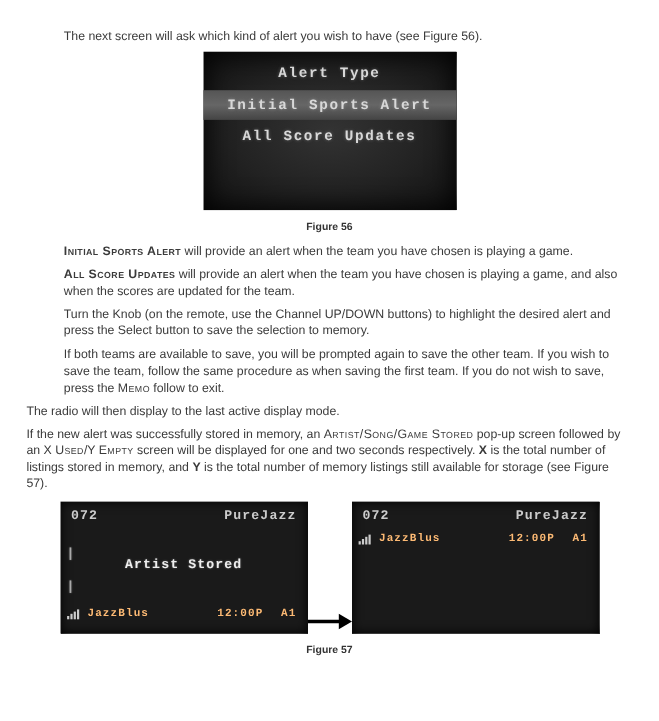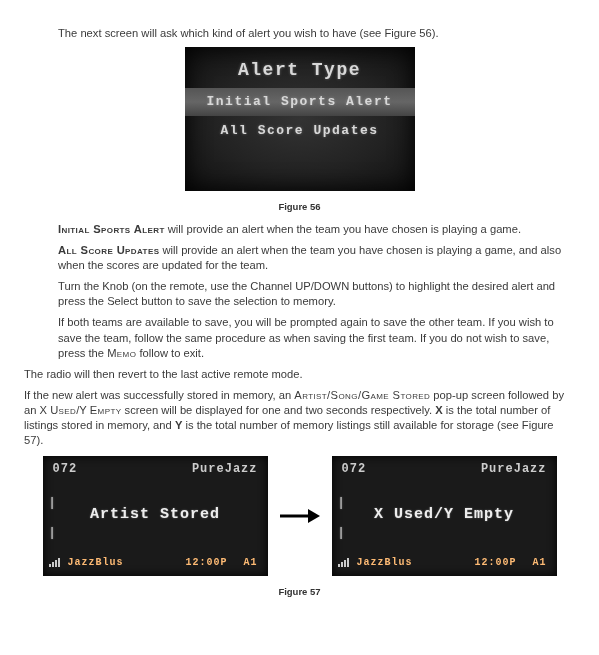--- a/index.html
+++ b/index.html
@@ -39,32 +39,31 @@
   .fig56 .line {
     font-family: "Courier New", monospace;
     font-weight: bold;
     letter-spacing: 1.5px;
     color: #d8d8d8;
     text-align: center;
     padding: 5px 0;
     font-size: 13px;
     text-shadow: 0 0 3px rgba(200,200,200,0.4);
   }
-  .fig56 .title { font-size: 18px; }
+  .fig56 .title { font-size: 13px; }
   .fig56 .sel {
     background: linear-gradient(to bottom, #555 0%, #666 50%, #444 100%);
     margin: 1px 0;
   }
 
   
   .fig57-wrap {
     display: flex;
     justify-content: center;
-    align-items: center;
-    gap: 12px;
+    align-items: flex-end;
     margin: 8px 0 3px 0;
   }
   .screen {
     width: 225px;
     height: 120px;
     background: #1a1a1a;
     color: #e6e6e6;
     font-family: "Courier New", monospace;
     font-weight: bold;
     letter-spacing: 1px;
@@ -73,21 +72,21 @@
   }
   .screen .top {
     display: flex;
     justify-content: space-between;
     padding: 5px 10px 3px 10px;
     font-size: 12px;
     color: #ccc;
   }
   .screen .mid {
     text-align: center;
-    font-size: 15px;
+    font-size: 12px;
     padding: 24px 0 28px 0;
     color: #eee;
     text-shadow: 0 0 2px rgba(230,230,230,0.4);
     position: relative;
   }
   .screen .mid::before,
   .screen .mid::after {
     content: "|";
     position: absolute;
     left: 6px;
@@ -146,21 +145,21 @@
 <div class="fig-label">Figure 56</div>
 
 <p class="para indent"><b class="smallcaps">Initial Sports Alert</b><span> will provide an alert when the team you have chosen is playing a game.</span></p>
 
 <p class="para indent"><b class="smallcaps">All Score Updates</b><span> will provide an alert when the team you have chosen is playing a game, and also when the scores are updated for the team.</span></p>
 
 <p class="para indent">Turn the Knob (on the remote, use the Channel UP/DOWN buttons) to highlight the desired alert and press the Select button to save the selection to memory.</p>
 
 <p class="para indent"><span>If both teams are available to save, you will be prompted again to save the other team. If you wish to save the team, follow the same procedure as when saving the first team. If you do not wish to save, press the </span><span class="smallcaps">Memo</span><span> follow to exit.</span></p>
 
-<p class="para">The radio will then revert to the last active remote mode.</p>
+<p class="para">The radio will then display to the last active display mode.</p>
 
 <p class="para"><span>If the new alert was successfully stored in memory, an </span><span class="smallcaps">Artist/Song/Game Stored</span><span> pop-up screen followed by an X </span><span class="smallcaps">Used</span><span>/Y </span><span class="smallcaps">Empty</span><span> screen will be displayed for one and two seconds respectively. </span><b>X</b><span> is the total number of listings stored in memory, and </span><b>Y</b><span> is the total number of memory listings still available for storage (see Figure 57).</span></p>
 
 <div class="fig57-wrap">
   <div class="screen">
     <div class="top">
       <span>072</span>
       <span>PureJazz</span>
     </div>
     <div class="mid">Artist Stored</div>
@@ -182,21 +181,20 @@
   <svg class="arrow-svg" viewBox="0 0 40 22">
     <line x1="0" y1="11" x2="30" y2="11" stroke="#000" stroke-width="3"></line>
     <polygon points="28,4 40,11 28,18" fill="#000"></polygon>
   </svg>
 
   <div class="screen">
     <div class="top">
       <span>072</span>
       <span>PureJazz</span>
     </div>
-    <div class="mid">X Used/Y Empty</div>
     <div class="bot">
       <span class="sig-icon">
           <span></span>
           <span></span>
           <span></span>
           <span></span>
         </span>
       <span>JazzBlus</span>
       <span class="spacer"></span>
       <span>12:00P</span>

